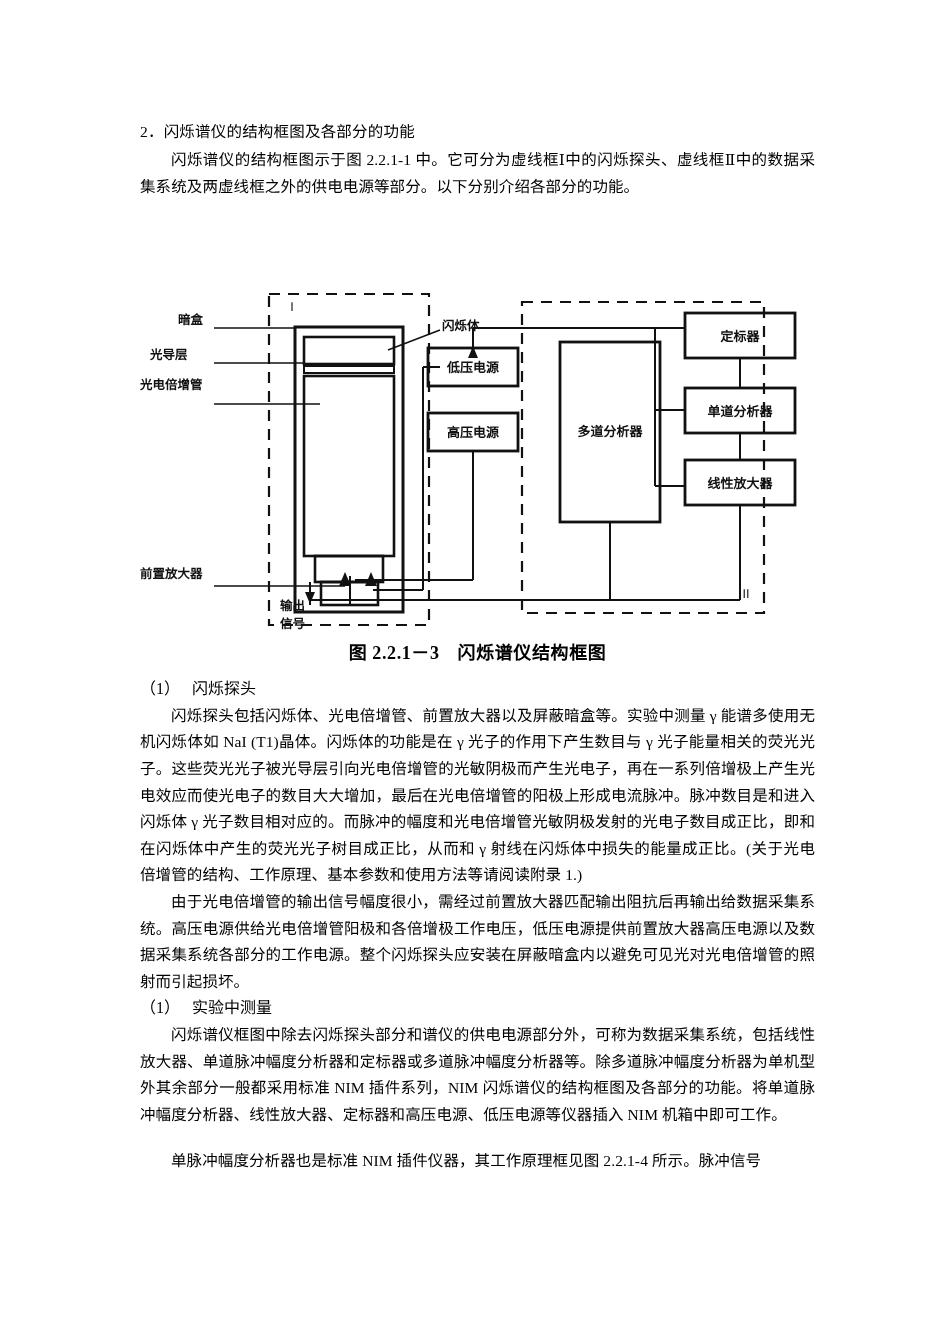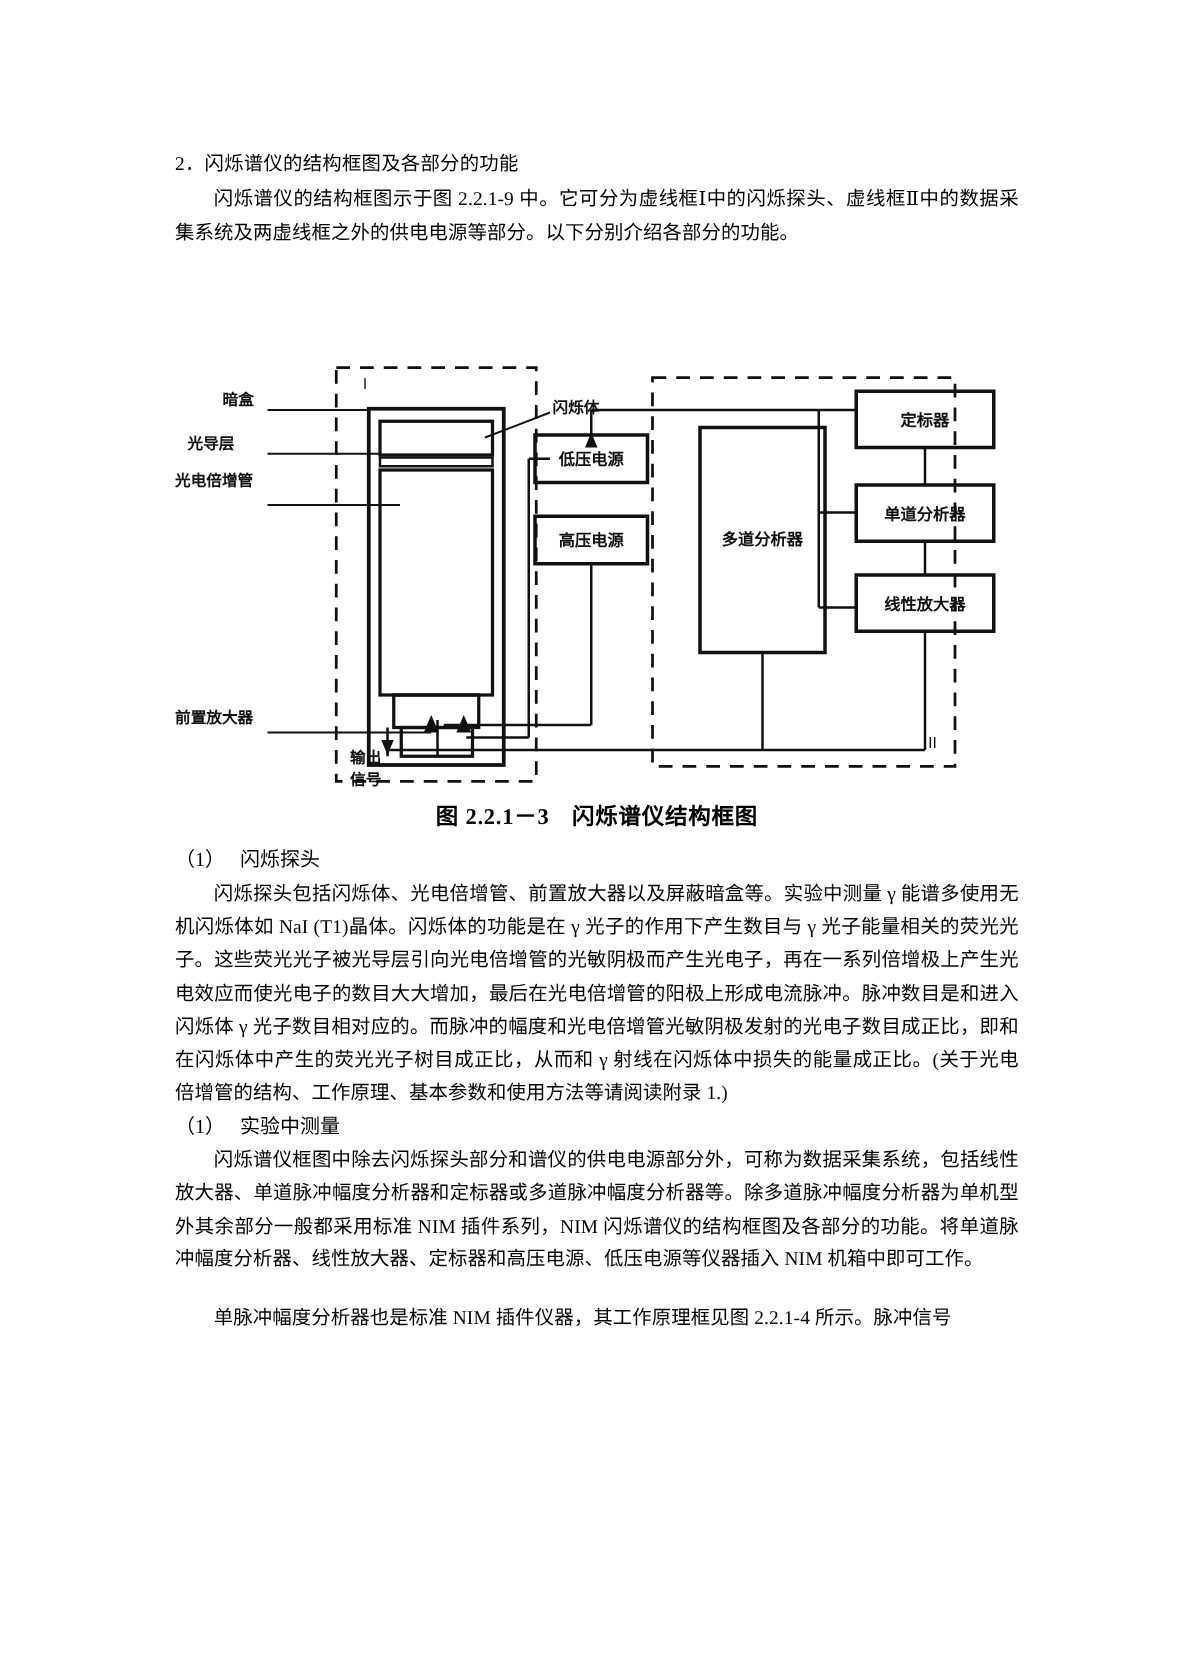--- a/index.html
+++ b/index.html
@@ -92,21 +92,21 @@
   }
 </style>
 </head>
 <body>
 
 <div class="page">
   <div class="content">
 
     <div class="heading">2．闪烁谱仪的结构框图及各部分的功能</div>
 
-    <p class="para">闪烁谱仪的结构框图示于图 2.2.1-9 中。它可分为虚线框Ⅰ中的闪烁探头、虚线框Ⅱ中的数据采集系统及两虚线框之外的供电电源等部分。以下分别介绍各部分的功能。</p>
+    <p class="para">闪烁谱仪的结构框图示于图 2.2.1-1 中。它可分为虚线框Ⅰ中的闪烁探头、虚线框Ⅱ中的数据采集系统及两虚线框之外的供电电源等部分。以下分别介绍各部分的功能。</p>
 
     <div class="figure">
       <svg class="diagram" width="675" height="430" viewBox="0 0 675 430">
 
         <rect x="129" y="86" width="160" height="331" fill="none" stroke="#111" stroke-width="2.2" stroke-dasharray="11,8"></rect>
         <text class="lbl-roman" x="146" y="103">Ⅰ</text>
 
         <rect x="382" y="94" width="242" height="311" fill="none" stroke="#111" stroke-width="2.2" stroke-dasharray="11,8"></rect>
         <text class="lbl-roman" x="600" y="390">Ⅱ</text>
 
@@ -201,20 +201,21 @@
       <div class="fig-caption">
         <span>图 2.2.1－3</span><span class="capgap"></span><span>闪烁谱仪结构框图</span>
       </div>
     </div>
 
     <div class="listhead">
       <span class="num">（1）</span><span>闪烁探头</span>
     </div>
 
     <p class="para">闪烁探头包括闪烁体、光电倍增管、前置放大器以及屏蔽暗盒等。实验中测量 γ 能谱多使用无机闪烁体如 NaI (T1)晶体。闪烁体的功能是在 γ 光子的作用下产生数目与 γ 光子能量相关的荧光光子。这些荧光光子被光导层引向光电倍增管的光敏阴极而产生光电子，再在一系列倍增极上产生光电效应而使光电子的数目大大增加，最后在光电倍增管的阳极上形成电流脉冲。脉冲数目是和进入闪烁体 γ 光子数目相对应的。而脉冲的幅度和光电倍增管光敏阴极发射的光电子数目成正比，即和在闪烁体中产生的荧光光子树目成正比，从而和 γ 射线在闪烁体中损失的能量成正比。(关于光电倍增管的结构、工作原理、基本参数和使用方法等请阅读附录 1.)</p>
+    <p class="para">由于光电倍增管的输出信号幅度很小，需经过前置放大器匹配输出阻抗后再输出给数据采集系统。高压电源供给光电倍增管阳极和各倍增极工作电压，低压电源提供前置放大器高压电源以及数据采集系统各部分的工作电源。整个闪烁探头应安装在屏蔽暗盒内以避免可见光对光电倍增管的照射而引起损坏。</p>
 
     <div class="listhead">
       <span class="num">（1）</span><span>实验中测量</span>
     </div>
 
     <p class="para">闪烁谱仪框图中除去闪烁探头部分和谱仪的供电电源部分外，可称为数据采集系统，包括线性放大器、单道脉冲幅度分析器和定标器或多道脉冲幅度分析器等。除多道脉冲幅度分析器为单机型外其余部分一般都采用标准 NIM 插件系列，NIM 闪烁谱仪的结构框图及各部分的功能。将单道脉冲幅度分析器、线性放大器、定标器和高压电源、低压电源等仪器插入 NIM 机箱中即可工作。</p>
     <div class="spacer-md"></div>
     <p class="para">单脉冲幅度分析器也是标准 NIM 插件仪器，其工作原理框见图 2.2.1-4 所示。脉冲信号</p>
 
   </div>

